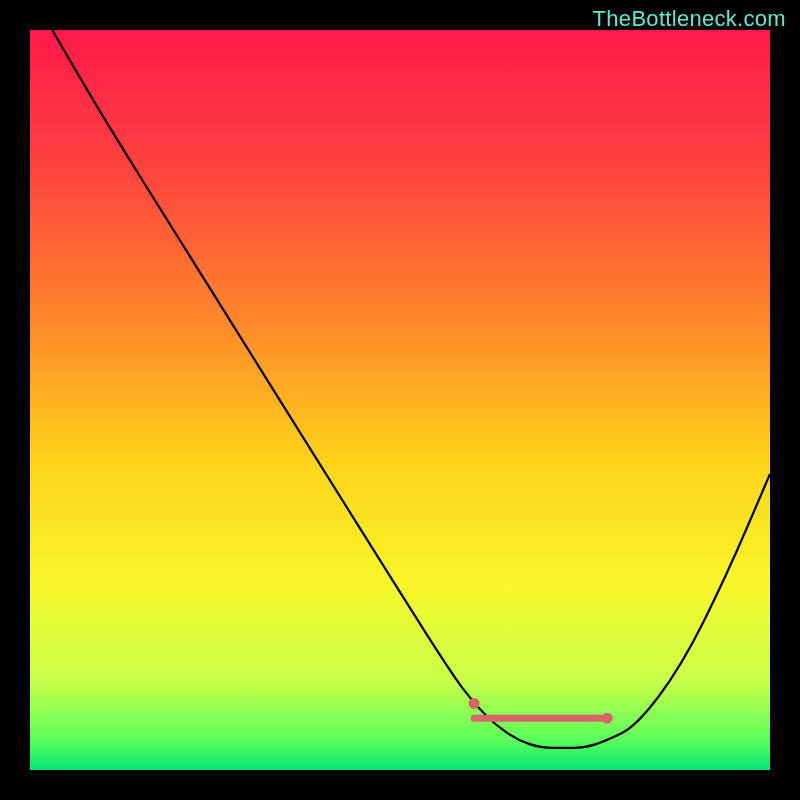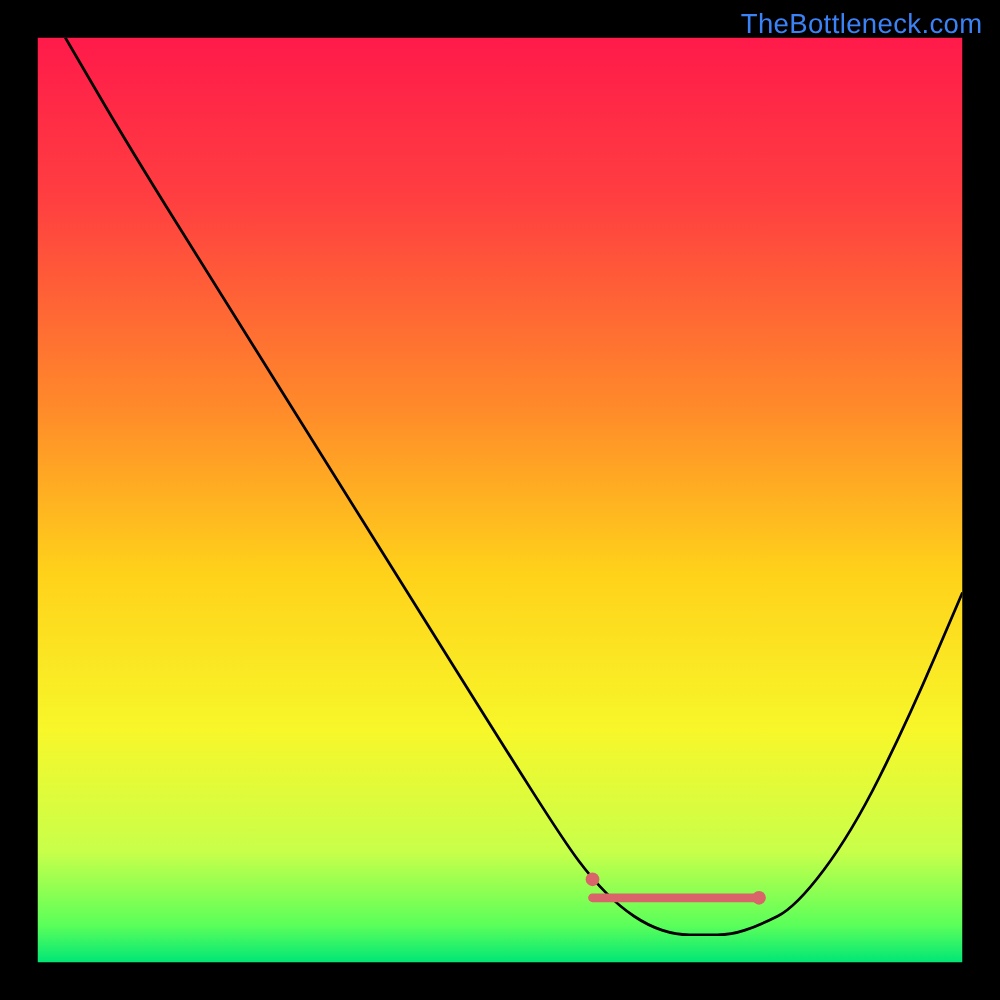--- a/index.html
+++ b/index.html
@@ -1,18 +1,18 @@
 <!DOCTYPE html>
 <html><head>
 <meta charset="utf-8">
 <style>
   * { margin: 0; padding: 0; box-sizing: border-box; }
   body { width: 800px; height: 800px; background: #000; position: relative; font-family: Arial, sans-serif; }
   .container { width: 800px; height: 800px; position: relative; }
-  .watermark { position: absolute; top: 6px; right: 14px; color: #3b82f6; font-size: 22px; font-weight: 500; letter-spacing: 0.3px; z-index: 10; }
+  .watermark { position: absolute; top: 6px; right: 14px; color: #5eead4; font-size: 22px; font-weight: 500; letter-spacing: 0.3px; z-index: 10; }
   .plot-area { position: absolute; left: 30px; top: 30px; width: 740px; height: 740px; }
   .plot-area svg { width: 100%; height: 100%; display: block; }
 </style>
 </head>
 <body>
 
 <div class="container">
   <div class="watermark">TheBottleneck.com</div>
   <div class="plot-area">
     <svg id="chart-svg" viewBox="0 0 740 740" preserveAspectRatio="none">

